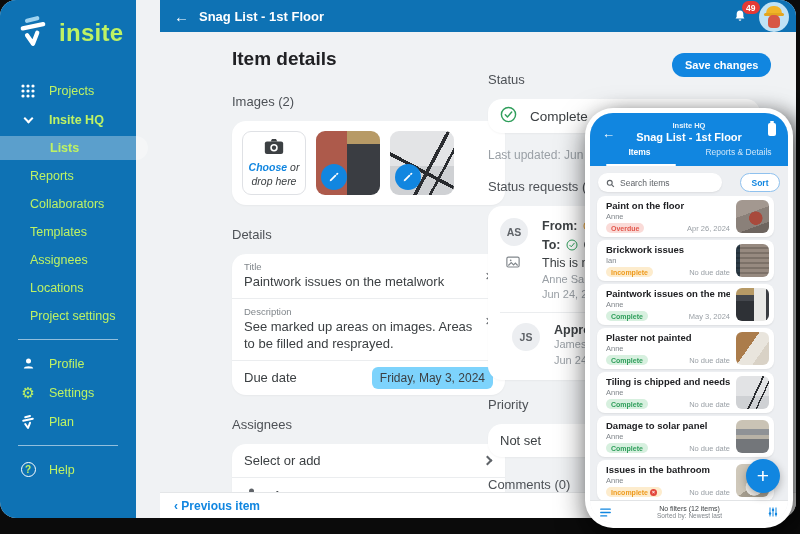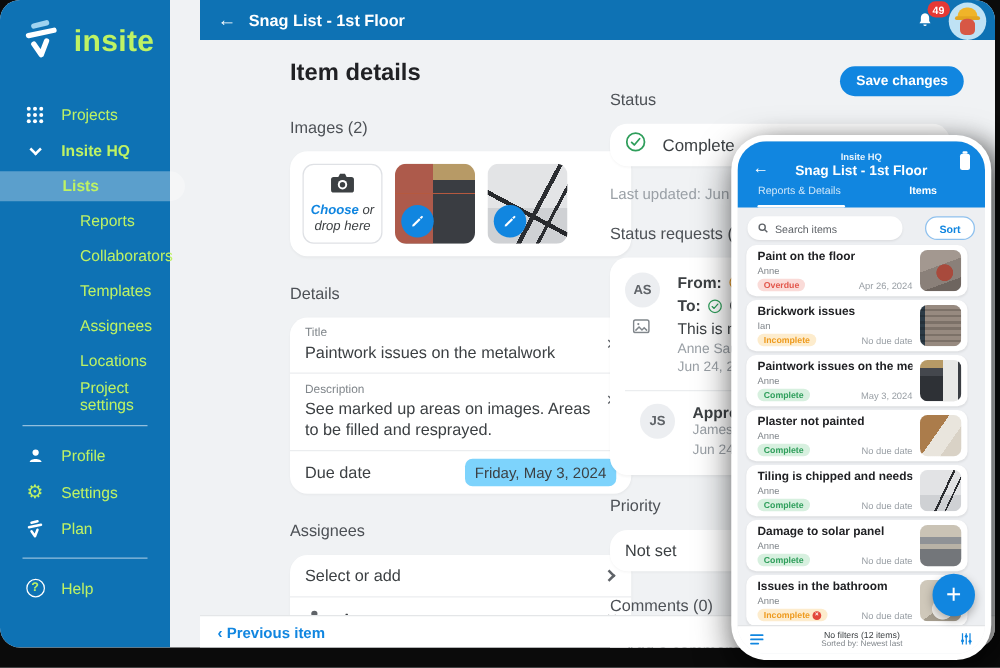--- a/index.html
+++ b/index.html
@@ -12,21 +12,21 @@
     border-radius:16px; overflow:hidden; background:#f0f2f4; z-index:1; }
 
   
   .sidebar { position:absolute; left:0; top:0; width:136px; height:100%;
     background:#0e72b4; color:#bef264; }
   .brand { display:flex; align-items:center; gap:9px; padding:14px 0 0 16px; }
   .brand-name { font-size:24px; font-weight:bold; letter-spacing:.3px; }
   .nav { margin-top:24px; font-size:12.5px; }
   .nav-row { display:flex; align-items:center; height:29px; padding-left:20px; gap:13px; cursor:pointer; }
   .nav-row .ic { width:16px; display:flex; justify-content:center; align-items:center; }
-  .nav-sub { display:flex; align-items:center; height:28px; padding-left:64px; cursor:pointer; }
+  .nav-sub { display:flex; align-items:center; height:28px; padding-left:30px; cursor:pointer; }
   .nav-pill { height:24px; width:148px; margin:2px 0; background:rgba(255,255,255,.32);
     border-radius:0 13px 13px 0; display:flex; align-items:center; padding-left:50px; font-weight:bold; }
   .nav-div { border-top:1px solid rgba(255,255,255,.55); margin:9px 18px; }
   .bold { font-weight:bold; }
   .chev { display:inline-block; width:7px; height:7px; border-right:2px solid #fff;
     border-bottom:2px solid #fff; transform:rotate(45deg); margin-top:-3px; }
   .qcircle { width:15px; height:15px; border:1.5px solid #fff; border-radius:50%;
     font-size:10px; font-weight:bold; display:flex; align-items:center; justify-content:center; }
   .gear { font-size:15px; line-height:1; }
 
@@ -452,22 +452,22 @@
   </div>
 
   <div class="phone">
     <div class="screen">
       <div class="p-header">
         <span class="p-back">←</span>
         <div class="p-sub">Insite HQ</div>
         <div class="p-title">Snag List - 1st Floor</div>
         <span class="battery"></span>
         <div class="p-tabs">
+          <div class="p-tab on">Items</div>
           <div class="p-tab off">Reports &amp; Details</div>
-          <div class="p-tab on">Items</div>
         </div>
         <div class="p-underline"></div>
       </div>
 
       <div class="p-searchrow">
         <div class="p-search">
           <span>
             <svg width="9" height="9" viewBox="0 0 24 24" fill="none" stroke="#5f6368" stroke-width="3">
               <circle cx="10" cy="10" r="6.5"></circle>
                 <path d="M15.5 15.5 L21 21"></path>

